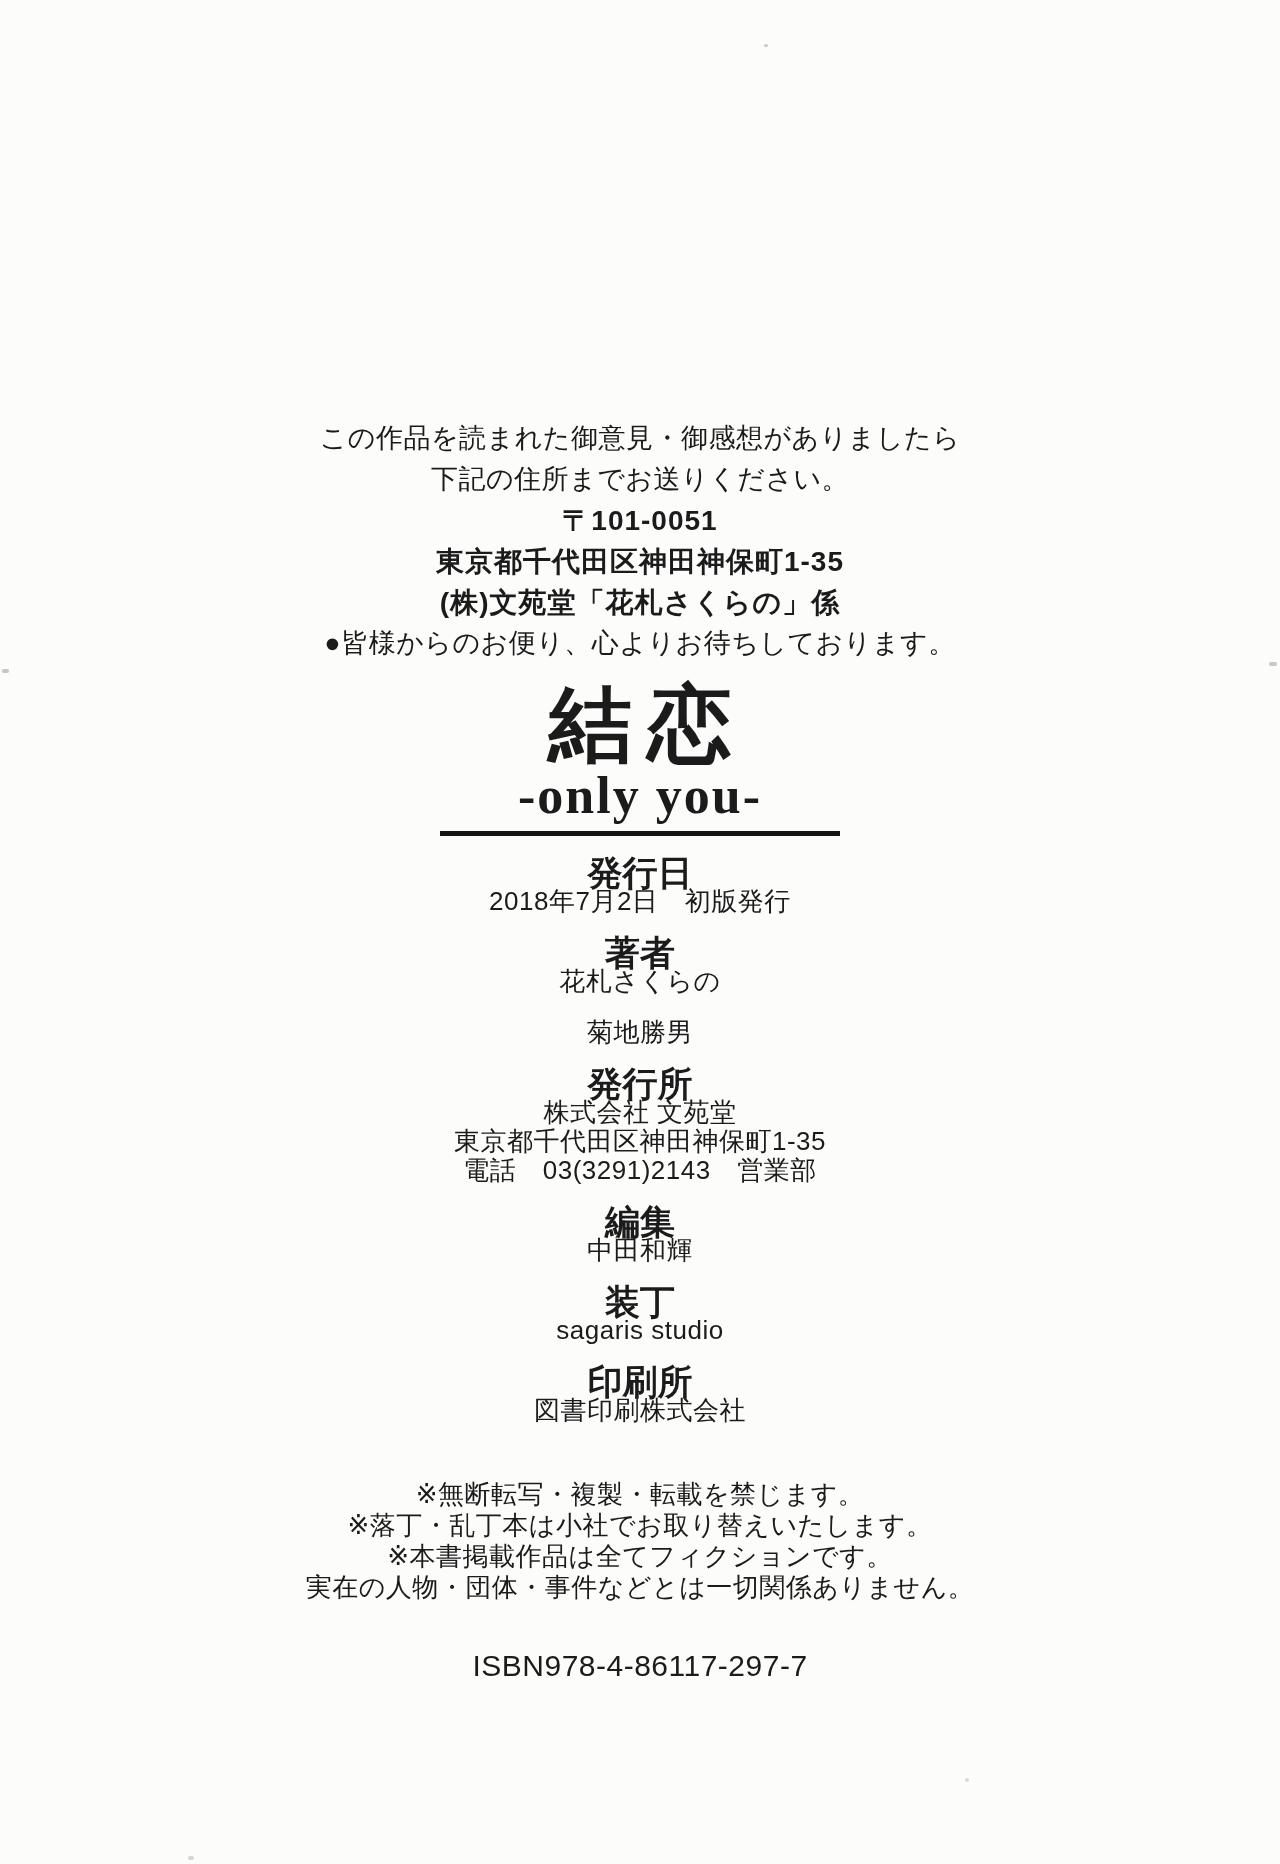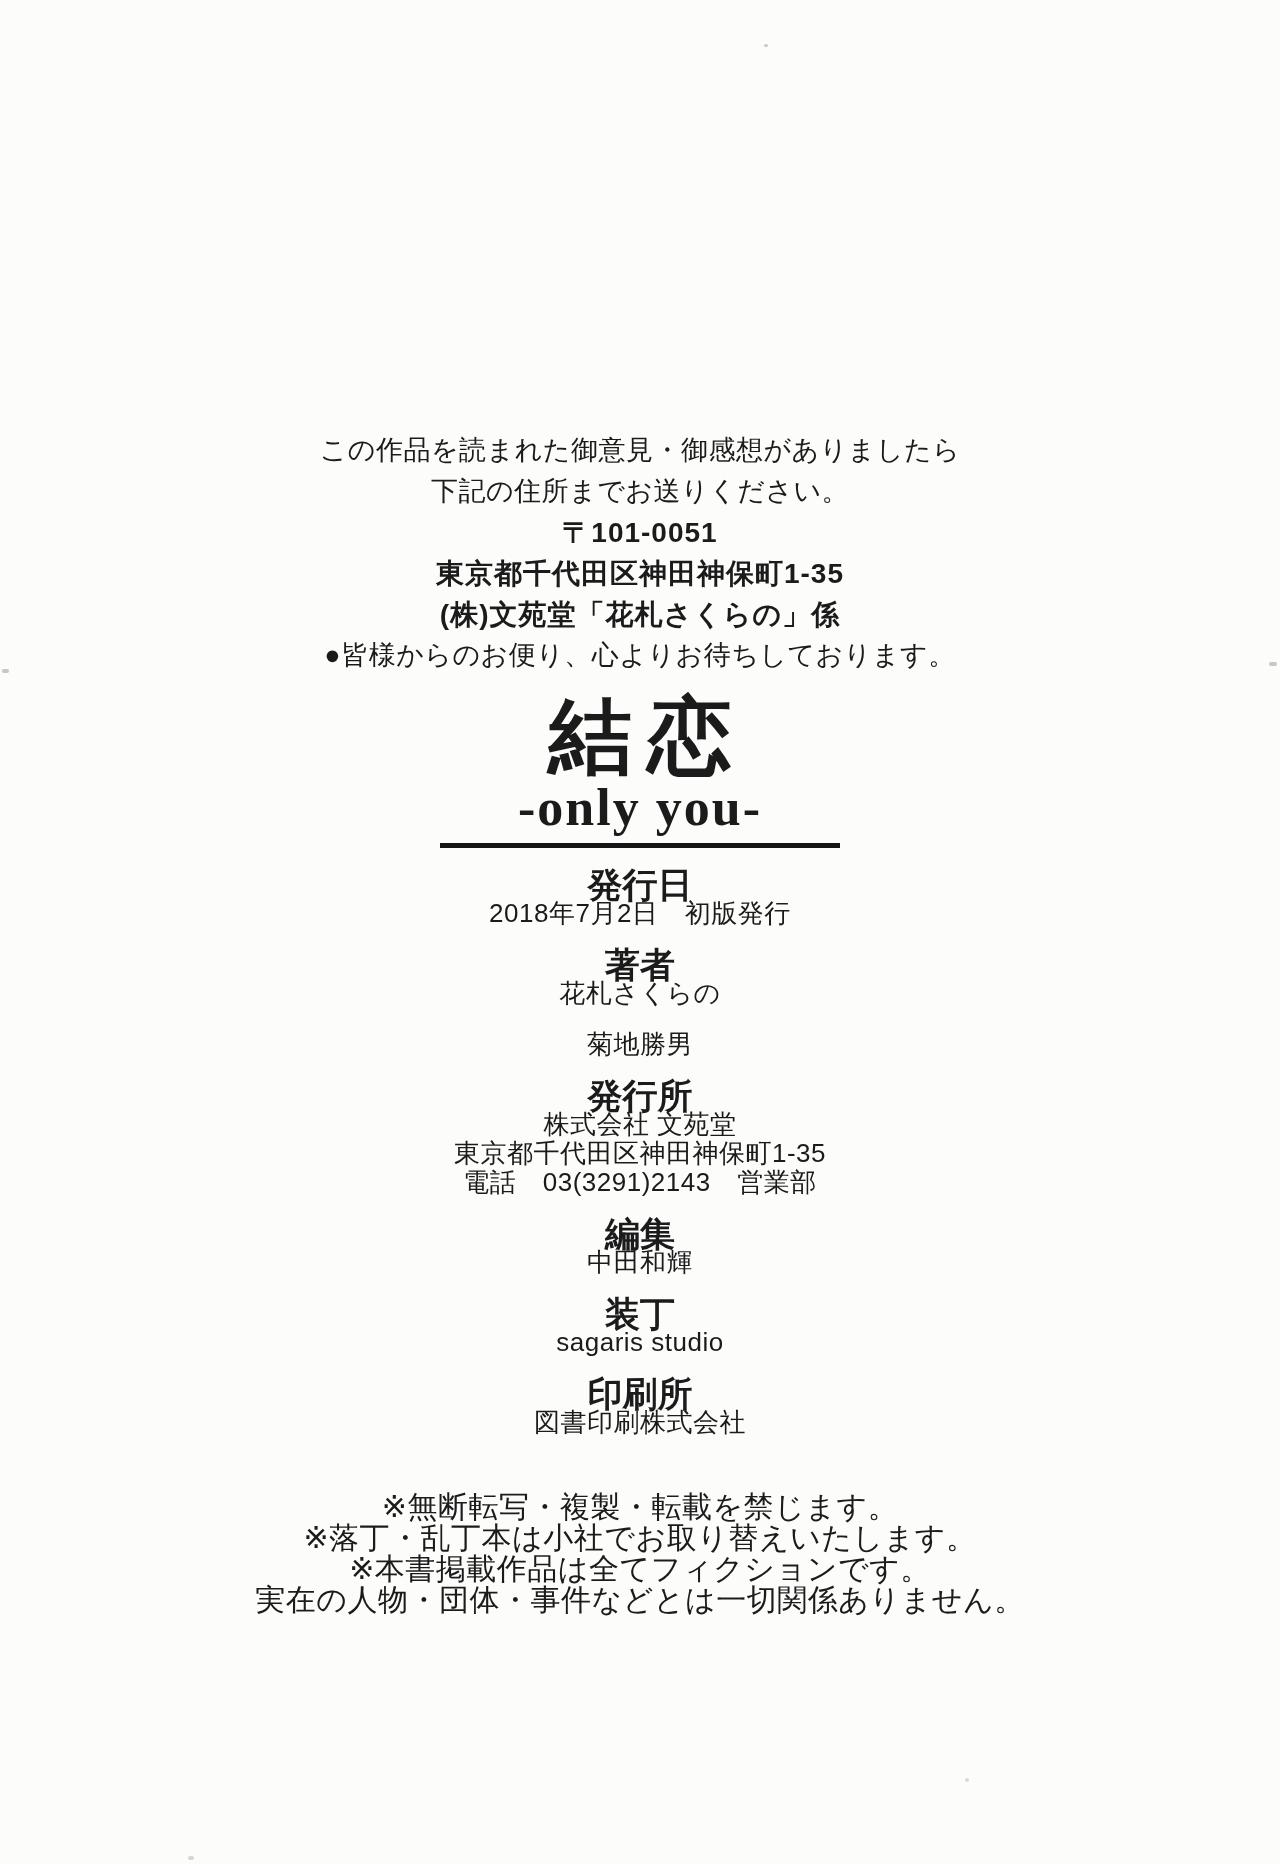--- a/index.html
+++ b/index.html
@@ -16,21 +16,21 @@
     width: 1280px;
     height: 1864px;
     background: #fcfcfb;
     overflow: hidden;
     text-align: center;
     box-sizing: border-box;
     padding-top: 418px;
   }
 
   
-  .feedback { line-height: 41px; font-size: 27px; letter-spacing: 0.5px; margin-top: 12px; }
+  .feedback { line-height: 41px; font-size: 27px; letter-spacing: 0.5px; }
   .feedback .bold { font-weight: 700; font-size: 28px; letter-spacing: 1px; }
 
   
   .title-block { margin-top: 18px; }
   .title-main {
     font-family: "Liberation Serif", "DejaVu Serif", serif;
     font-weight: 700;
     font-size: 84px;
     line-height: 86px;
     letter-spacing: 0.18em;
@@ -52,21 +52,21 @@
     margin: 7px auto 0 auto;
   }
 
   
   .colophon { margin-top: 22px; font-size: 26px; line-height: 29px; }
   .group { margin-bottom: 22px; }
   .group .label { font-weight: 700; font-size: 35px; }
   .group .value { font-weight: 400; letter-spacing: 0.5px; }
 
   
-  .notices { margin-top: 54px; font-size: 30px; line-height: 31px; letter-spacing: 0.5px; }
+  .notices { margin-top: 54px; font-size: 26px; line-height: 31px; letter-spacing: 0.5px; }
 
   
   .isbn-line { margin-top: 46px; font-size: 30px; letter-spacing: 0.5px; }
 
   
   .speck { position: absolute; background: #9a9a98; border-radius: 50%; opacity: 0.55; }
   .speck.s1 { left: 764px; top: 44px;  width: 4px; height: 3px; }
   .speck.s2 { left: 2px;   top: 669px; width: 7px; height: 4px; border-radius: 2px; }
   .speck.s3 { left: 1269px;top: 662px; width: 8px; height: 4px; border-radius: 2px; }
   .speck.s4 { left: 965px; top: 1778px;width: 4px; height: 4px; opacity: 0.35; }
@@ -132,20 +132,21 @@
 
   </div>
 
   <div class="notices">
     <div>※無断転写・複製・転載を禁じます。</div>
     <div>※落丁・乱丁本は小社でお取り替えいたします。</div>
     <div>※本書掲載作品は全てフィクションです。</div>
     <div>実在の人物・団体・事件などとは一切関係ありません。</div>
   </div>
 
+  <div class="isbn-line">ISBN978-4-86117-297-7</div>
 
   <div class="speck s1"></div>
   <div class="speck s2"></div>
   <div class="speck s3"></div>
   <div class="speck s4"></div>
   <div class="speck s5"></div>
 
 </div>
 
 </body></html>

